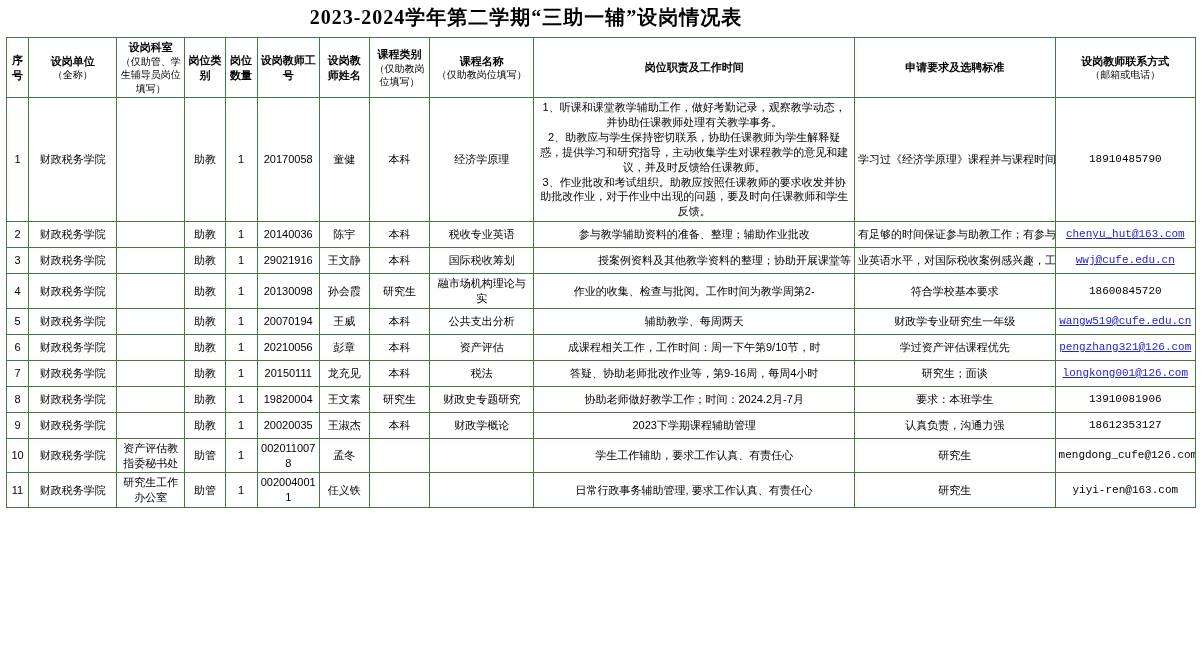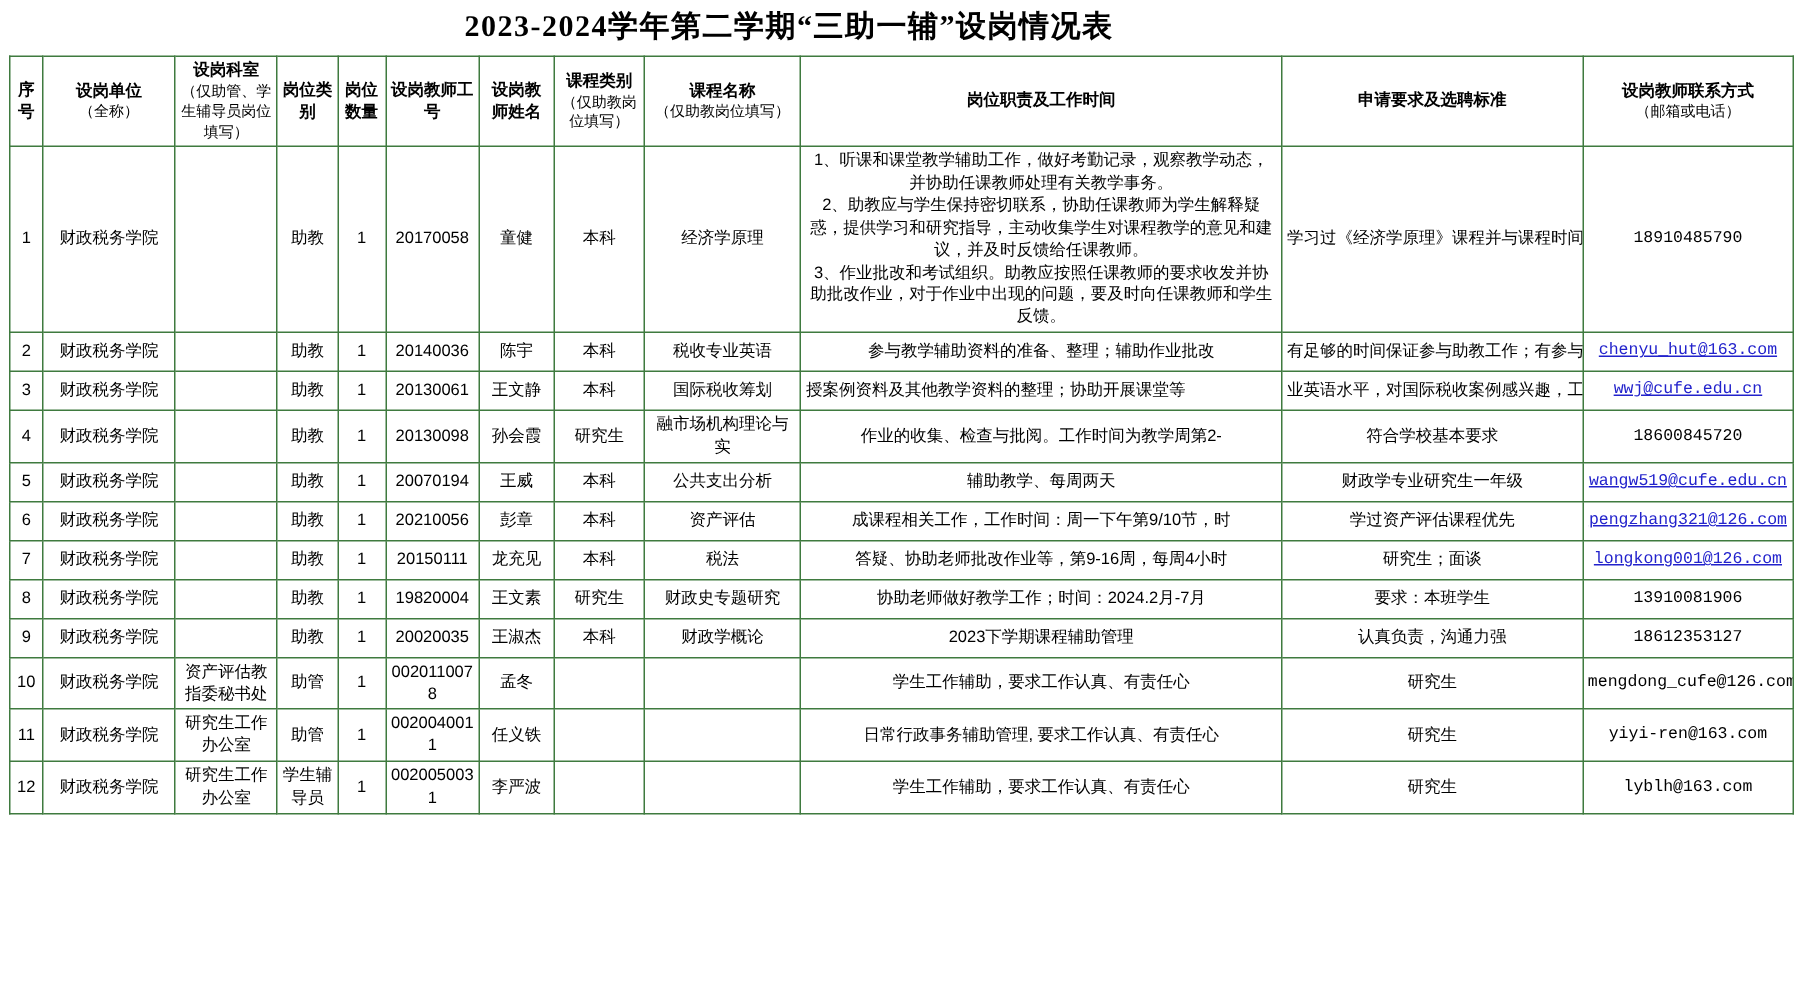--- a/index.html
+++ b/index.html
@@ -187,25 +187,25 @@
           <td class="dutytext" style="text-align: center;">参与教学辅助资料的准备、整理；辅助作业批改</td>
           <td class="nowrapcell">有足够的时间保证参与助教工作；有参与助教</td>
           <td class="contact nowrapcell"><a href="#">chenyu_hut@163.com</a></td>
         </tr>
         <tr style="height: 26px;">
           <td>3</td>
           <td class="nowrapcell">财政税务学院</td>
           <td></td>
           <td>助教</td>
           <td>1</td>
-          <td>20130061</td>
+          <td>29021916</td>
           <td>王文静</td>
           <td>本科</td>
           <td>国际税收筹划</td>
-          <td class="dutytext" style="text-align: left;">授案例资料及其他教学资料的整理；协助开展课堂等</td>
+          <td class="dutytext" style="text-align: right;">授案例资料及其他教学资料的整理；协助开展课堂等</td>
           <td class="nowrapcell">业英语水平，对国际税收案例感兴趣，工作</td>
           <td class="contact nowrapcell"><a href="#">wwj@cufe.edu.cn</a></td>
         </tr>
         <tr style="height: 26px;">
           <td>4</td>
           <td class="nowrapcell">财政税务学院</td>
           <td></td>
           <td>助教</td>
           <td>1</td>
           <td>20130098</td>
@@ -307,30 +307,16 @@
           <td>助管</td>
           <td>1</td>
           <td>0020040011</td>
           <td>任义铁</td>
           <td></td>
           <td></td>
           <td class="dutytext" style="text-align: center;">日常行政事务辅助管理, 要求工作认真、有责任心</td>
           <td class="nowrapcell">研究生</td>
           <td class="contact nowrapcell">yiyi-ren@163.com</td>
         </tr>
-        <tr style="height: 34px;">
-          <td>12</td>
-          <td class="nowrapcell">财政税务学院</td>
-          <td>研究生工作办公室</td>
-          <td>学生辅导员</td>
-          <td>1</td>
-          <td>0020050031</td>
-          <td>李严波</td>
-          <td></td>
-          <td></td>
-          <td class="dutytext" style="text-align: center;">学生工作辅助，要求工作认真、有责任心</td>
-          <td class="nowrapcell">研究生</td>
-          <td class="contact nowrapcell">lyblh@163.com</td>
-        </tr>
       </tbody>
   </table>
 
 </div>
 
 </body></html>

